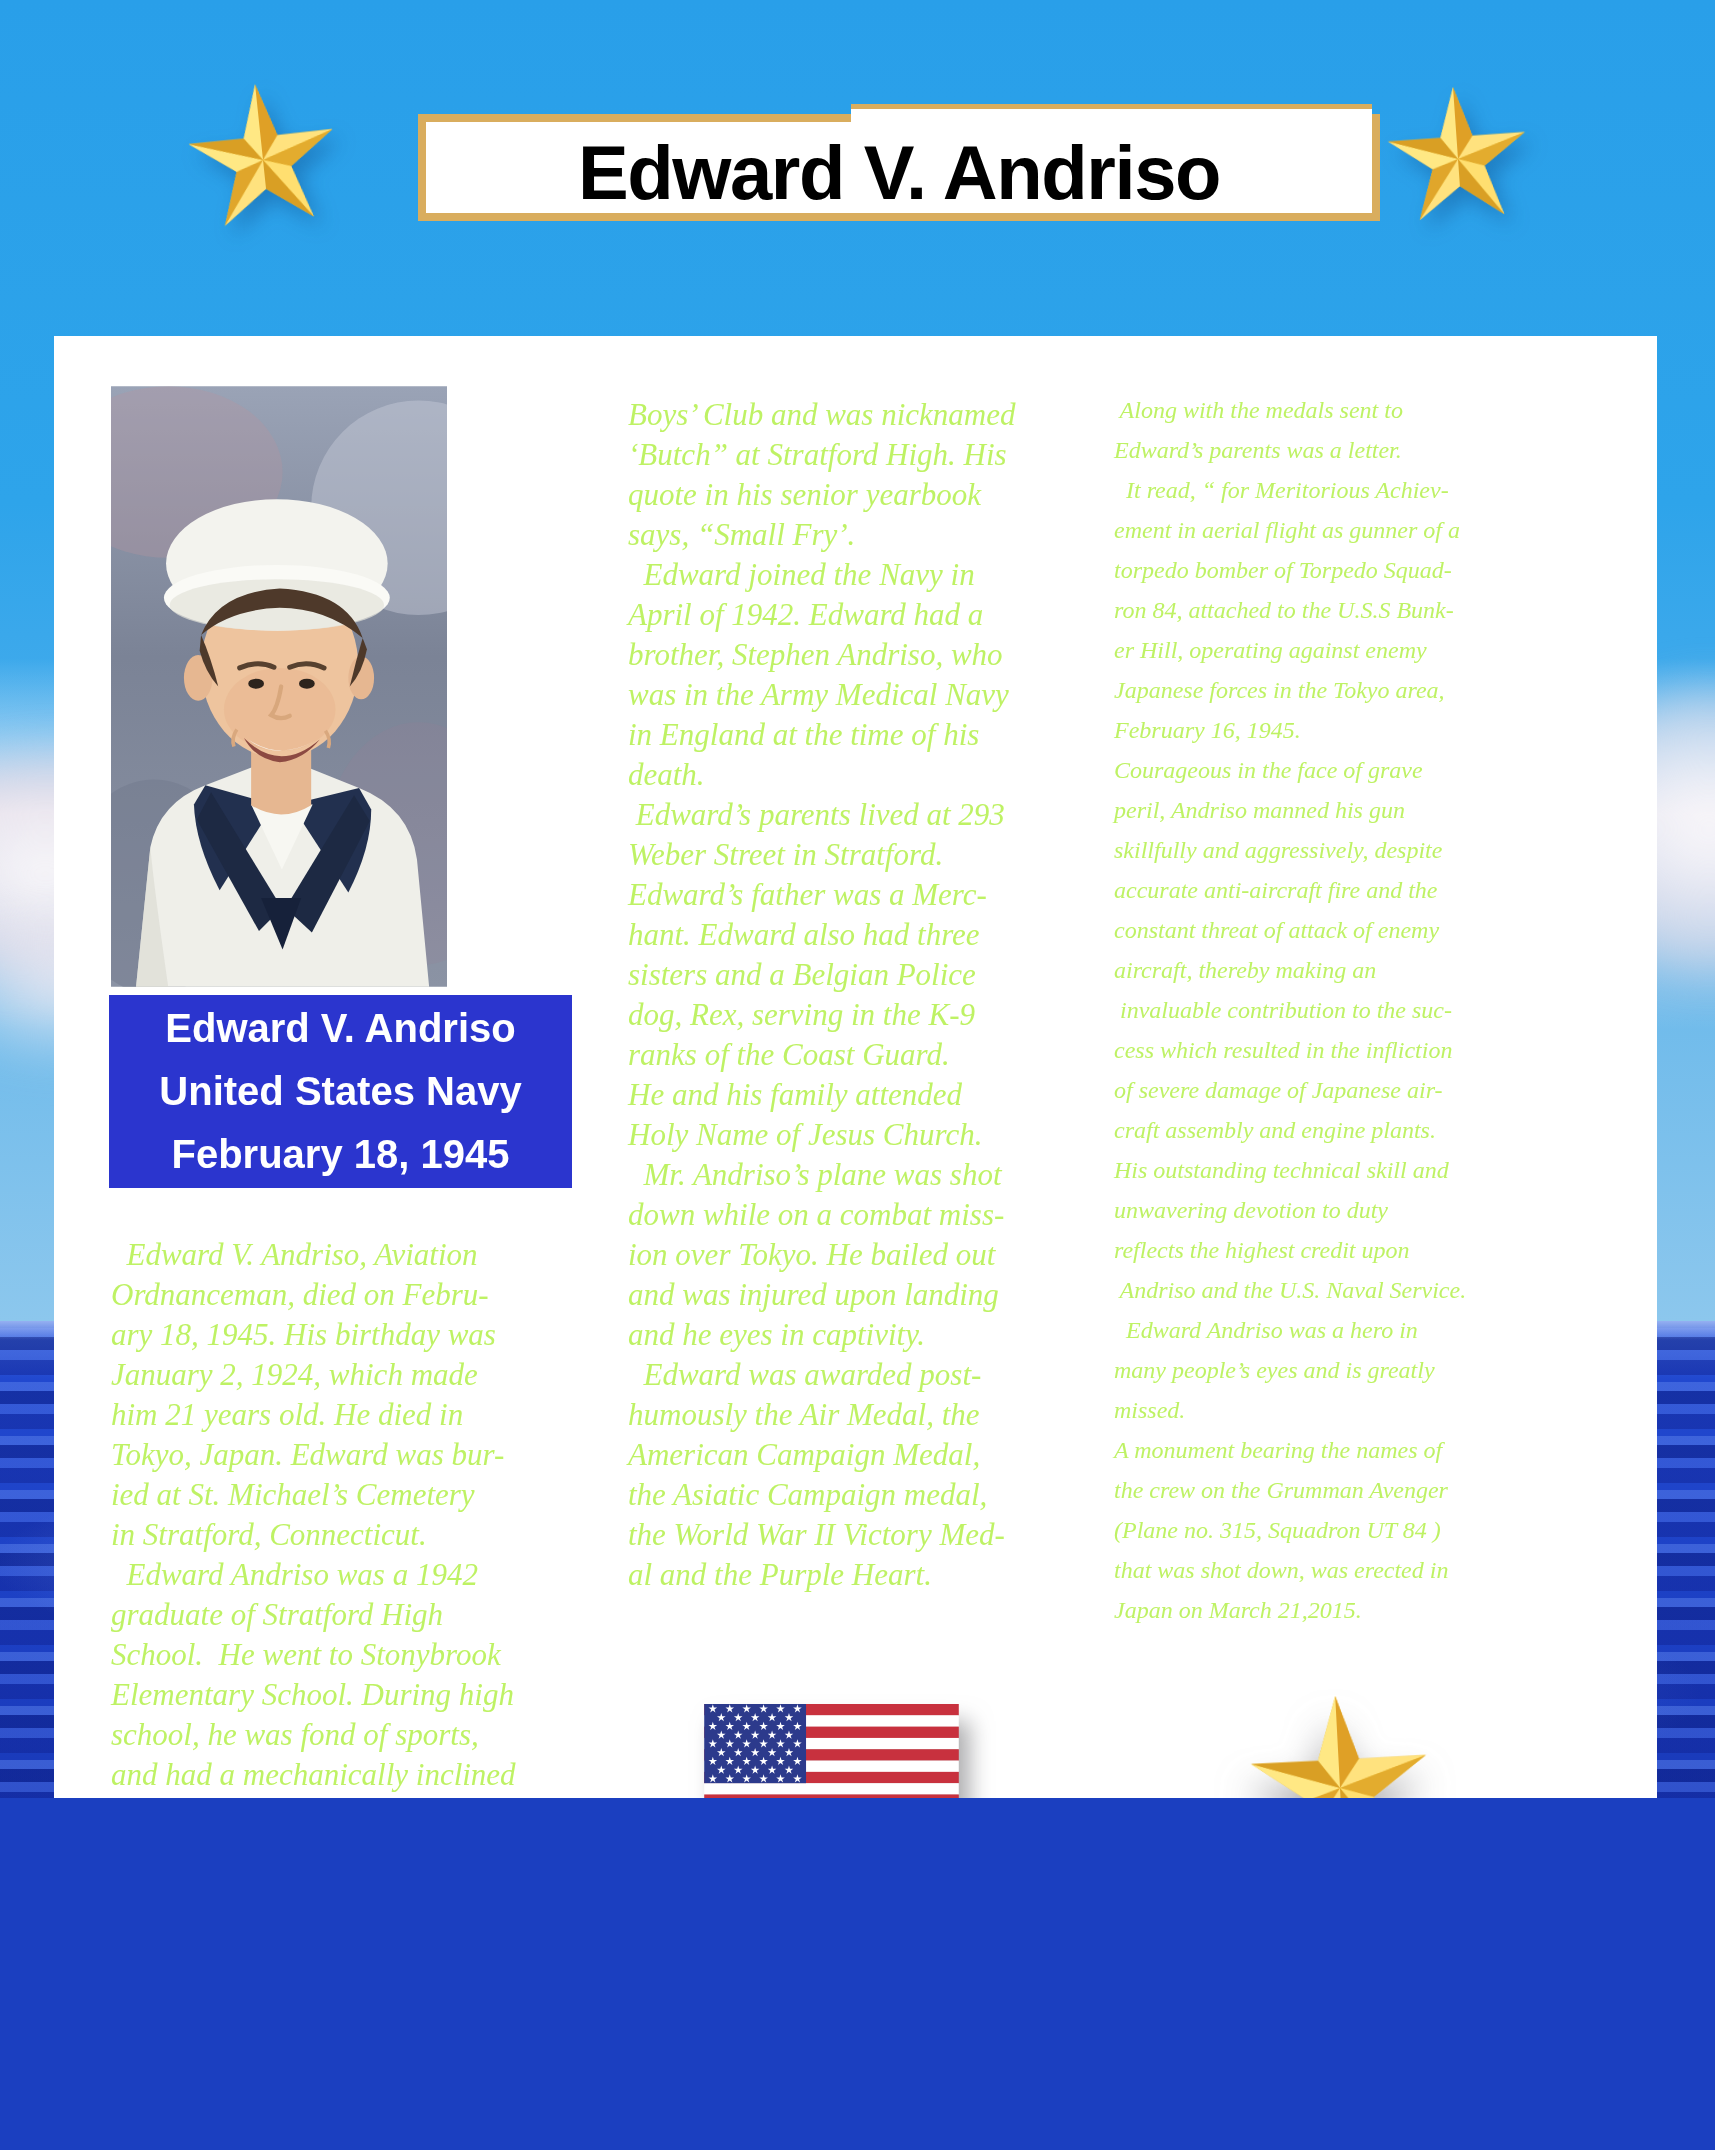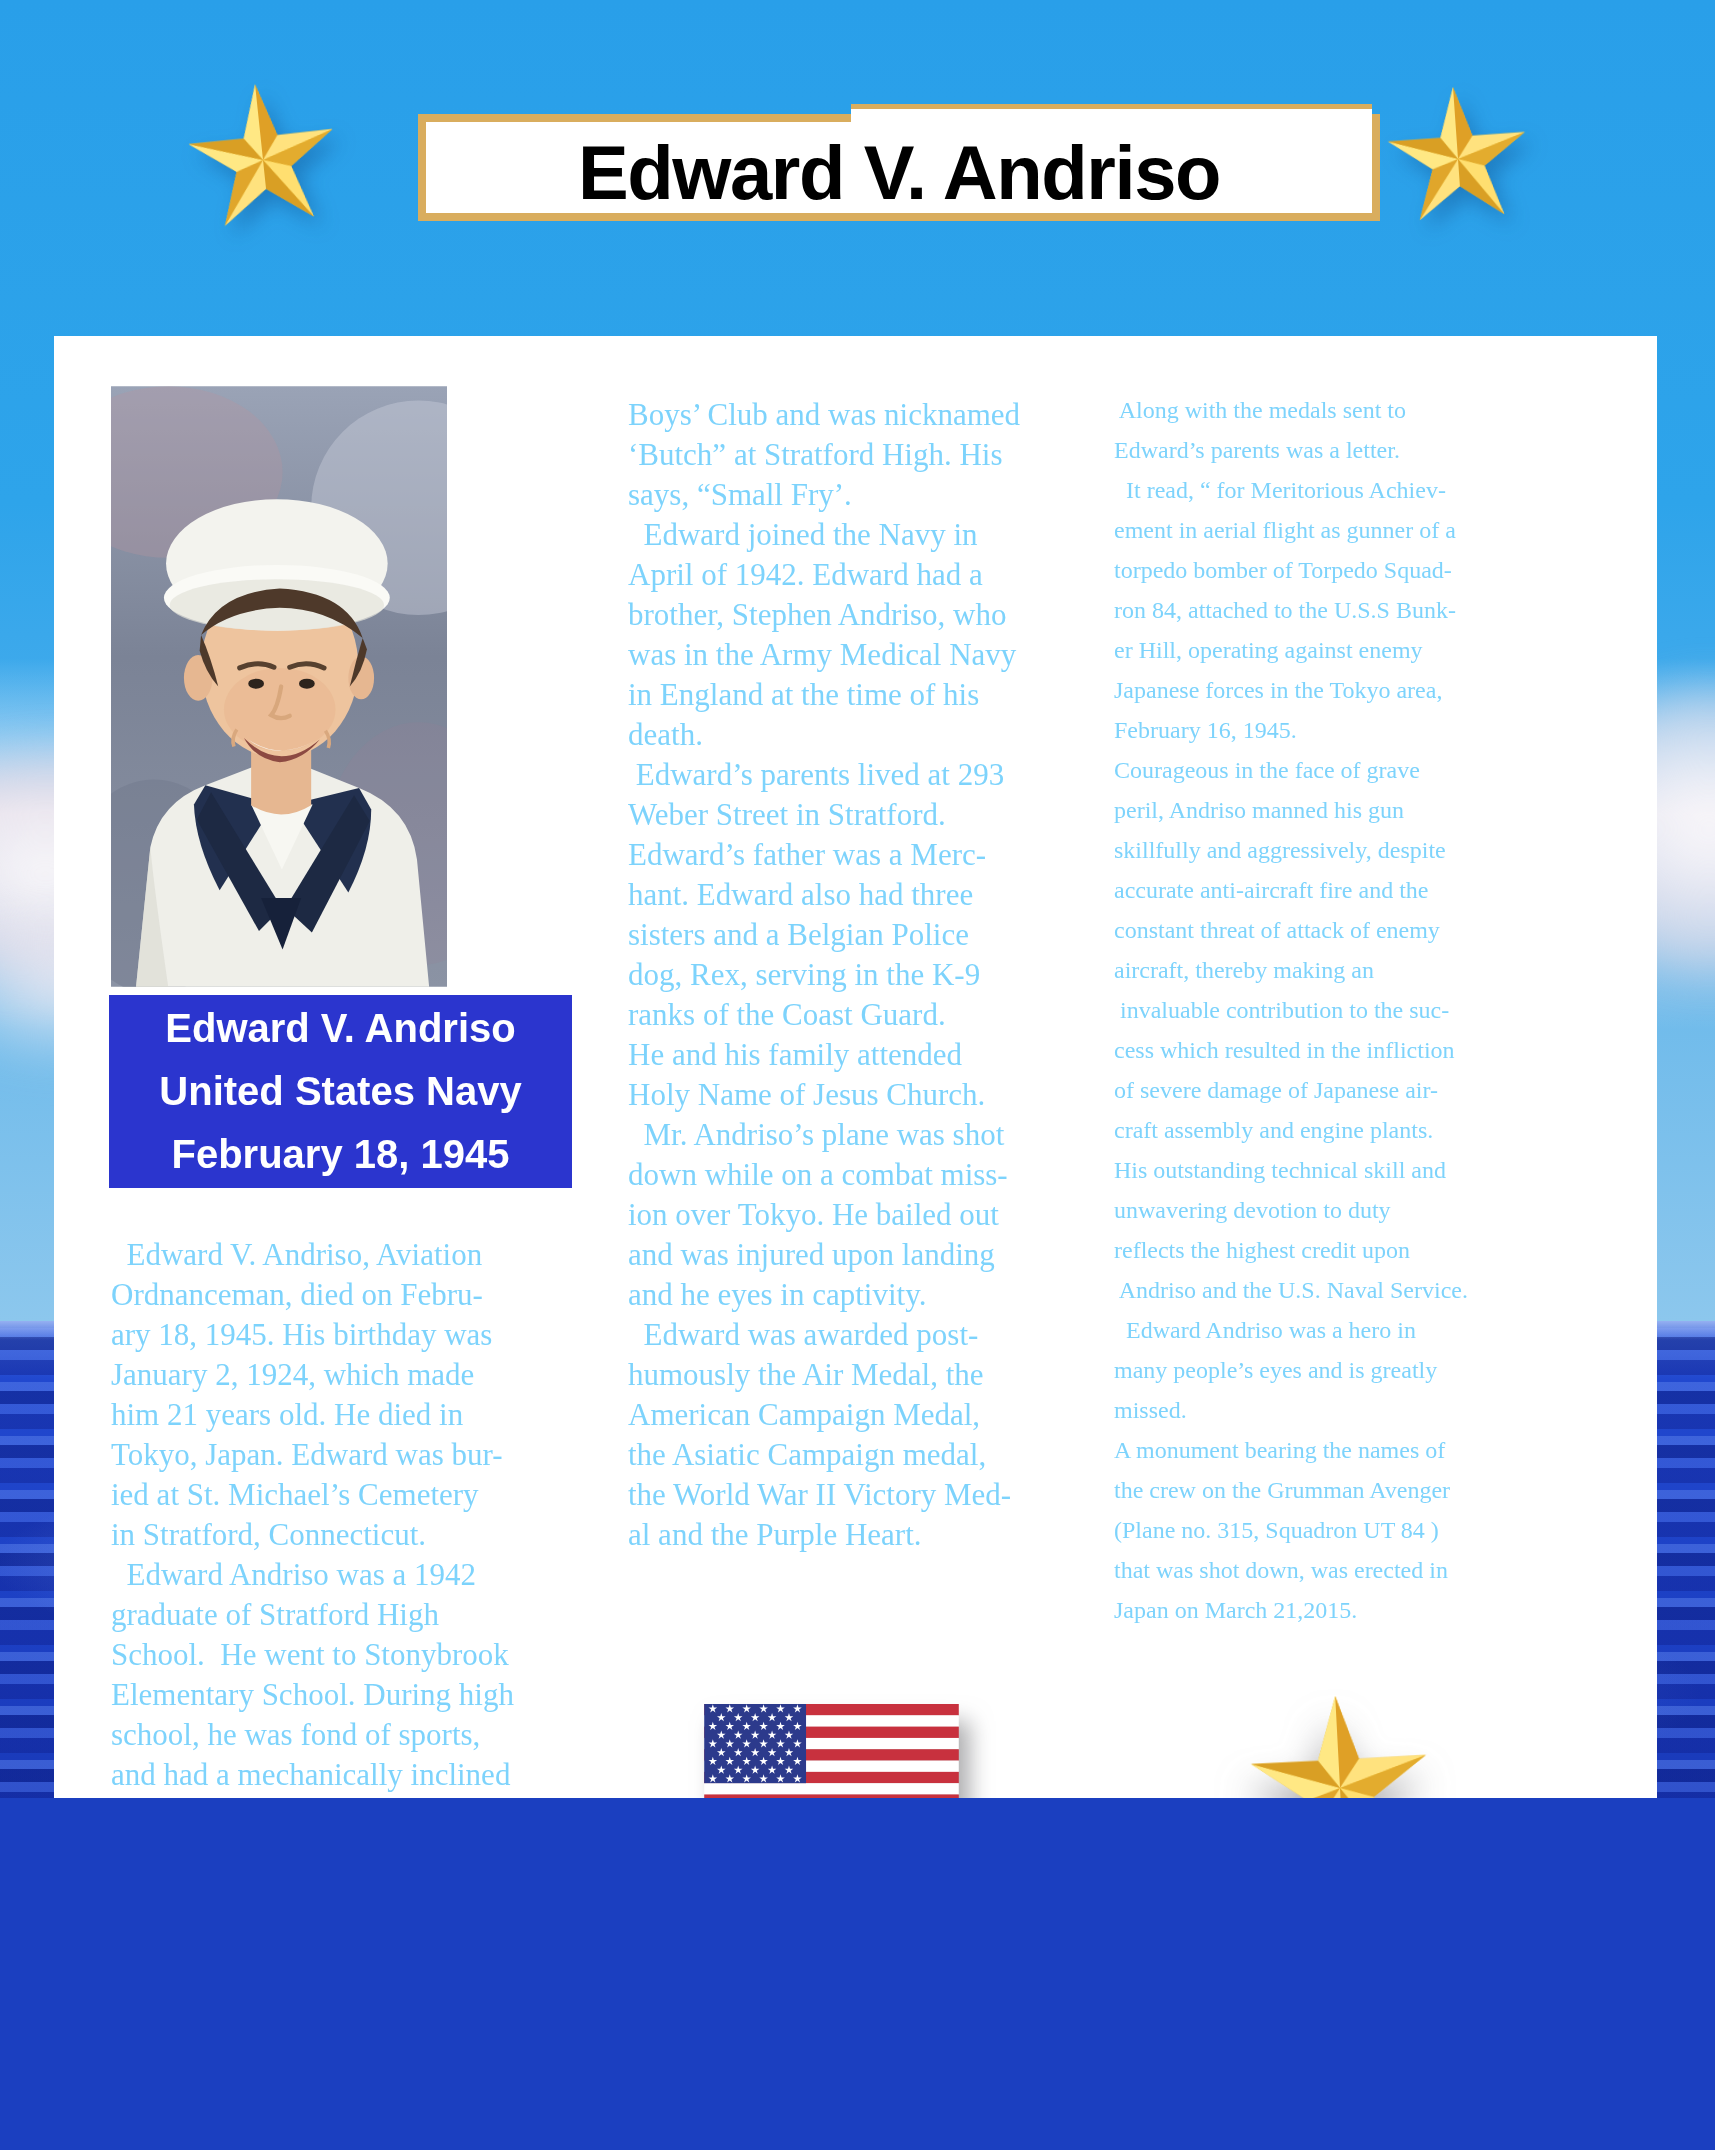--- a/index.html
+++ b/index.html
@@ -54,21 +54,21 @@
   .card{position:absolute;left:54px;top:336px;width:1603px;height:1603px;background:#ffffff;}
 
   .photo{position:absolute;left:111px;top:386px;width:336px;height:601px;overflow:hidden;}
   .photo svg{display:block;width:100%;height:100%;}
 
   .info-box{position:absolute;left:109px;top:995px;width:463px;height:193px;
        background:#2b35ce;display:flex;flex-direction:column;justify-content:center;align-items:center;}
   .info-line{font-family:"Liberation Sans", sans-serif;font-weight:700;color:#ffffff;
        font-size:40px;line-height:63px;white-space:pre;}
 
-  .col{position:absolute;color:#7dd3fc;}
+  .col{position:absolute;color:#bef264;font-style:italic;}
   .col .line{white-space:pre;}
   .col.left{left:111px;top:1235px;width:479px;font-size:31px;line-height:40px;}
   .col.middle{left:628px;top:395px;width:478px;font-size:31px;line-height:40px;}
   .col.right{left:1114px;top:390px;width:500px;font-size:24px;line-height:40px;}
 
   
   .flag{position:absolute;left:704px;top:1704px;width:255px;height:147px;
        filter:drop-shadow(11.4px 17px 11.4px rgba(105,105,110,.55));}
   .flag svg{display:block;width:100%;height:100%;}
 </style>
@@ -197,20 +197,21 @@
       <div class="line">Elementary School. During high</div>
       <div class="line">school, he was fond of sports,</div>
       <div class="line">and had a mechanically inclined</div>
       <div class="line">mind, which led him to make</div>
       <div class="line">model airplanes. During high</div>
       <div class="line">school, Edward was part of the</div>
     </div>
   <div class="col middle">
       <div class="line">Boys’ Club and was nicknamed</div>
       <div class="line">‘Butch” at Stratford High. His</div>
+      <div class="line">quote in his senior yearbook</div>
       <div class="line">says, “Small Fry’.</div>
       <div class="line">  Edward joined the Navy in</div>
       <div class="line">April of 1942. Edward had a</div>
       <div class="line">brother, Stephen Andriso, who</div>
       <div class="line">was in the Army Medical Navy</div>
       <div class="line">in England at the time of his</div>
       <div class="line">death.</div>
       <div class="line"> Edward’s parents lived at 293</div>
       <div class="line">Weber Street in Stratford.</div>
       <div class="line">Edward’s father was a Merc-</div>

